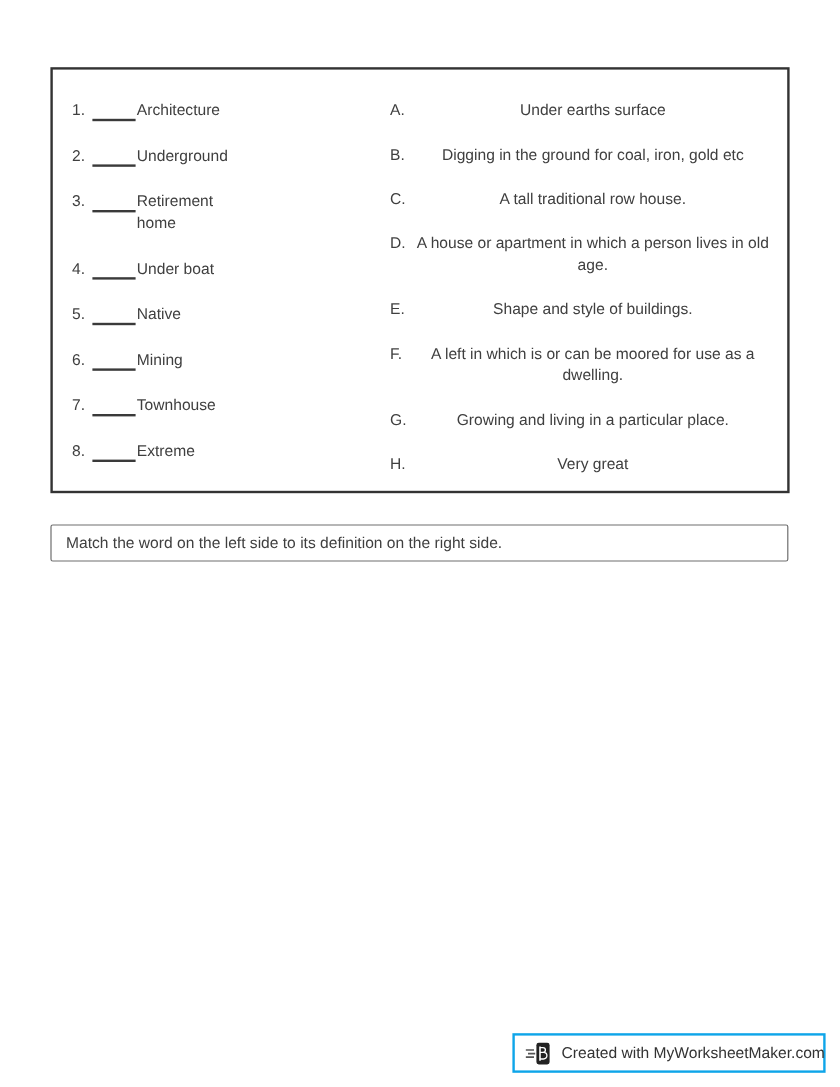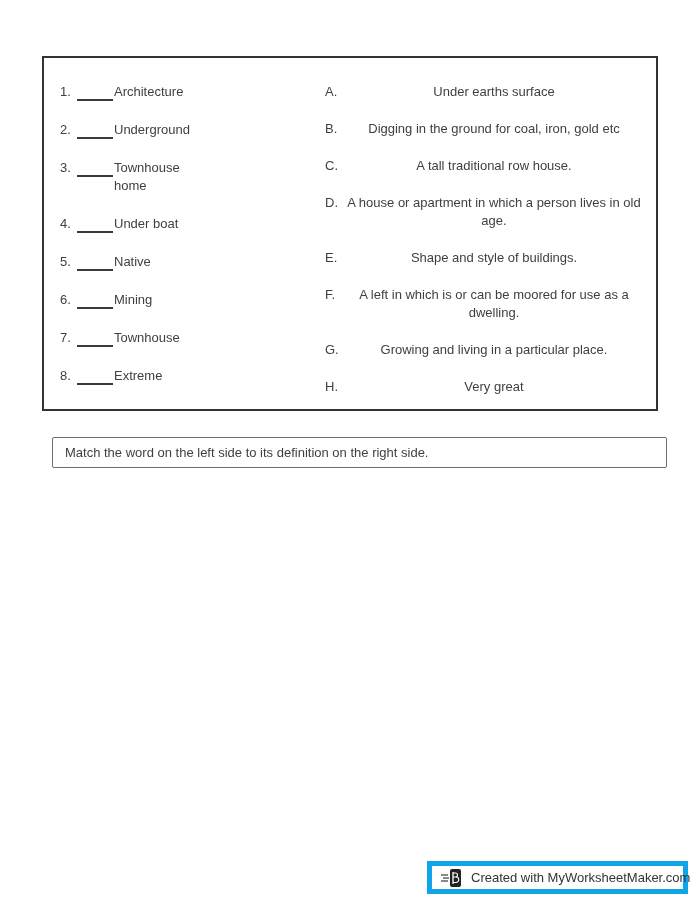--- a/index.html
+++ b/index.html
@@ -72,21 +72,21 @@
     width: 15px;
   }
   .def-item .def-text {
     width: 308px;
     text-align: center;
   }
 
   
   .instructions-box {
     position: absolute;
-    left: 52px;
+    left: 42px;
     top: 437px;
     width: 615px;
     height: 31px;
     box-sizing: border-box;
     border: 1px solid #6e6e6e;
     border-radius: 2px;
     display: flex;
     align-items: center;
     padding-left: 12px;
     font-size: 13px;
@@ -95,21 +95,21 @@
   }
 
   
   .credit-box {
     position: absolute;
     left: 427px;
     top: 861px;
     width: 261px;
     height: 33px;
     box-sizing: border-box;
-    border: 5px solid #0ea5e9;
+    border: 2px solid #0ea5e9;
     display: flex;
     align-items: center;
     padding-left: 9px;
     background: #ffffff;
   }
   .credit-icon {
     width: 24px;
     height: 20px;
     margin-right: 6px;
     flex: 0 0 auto;
@@ -137,21 +137,21 @@
 
       <div class="match-item">
         <span class="num">2.</span>
         <span class="blank"></span>
         <span class="word">Underground</span>
       </div>
 
       <div class="match-item">
         <span class="num">3.</span>
         <span class="blank"></span>
-        <span class="word">Townhouse home</span>
+        <span class="word">Retirement home</span>
       </div>
 
       <div class="match-item">
         <span class="num">4.</span>
         <span class="blank"></span>
         <span class="word">Under boat</span>
       </div>
 
       <div class="match-item">
         <span class="num">5.</span>

